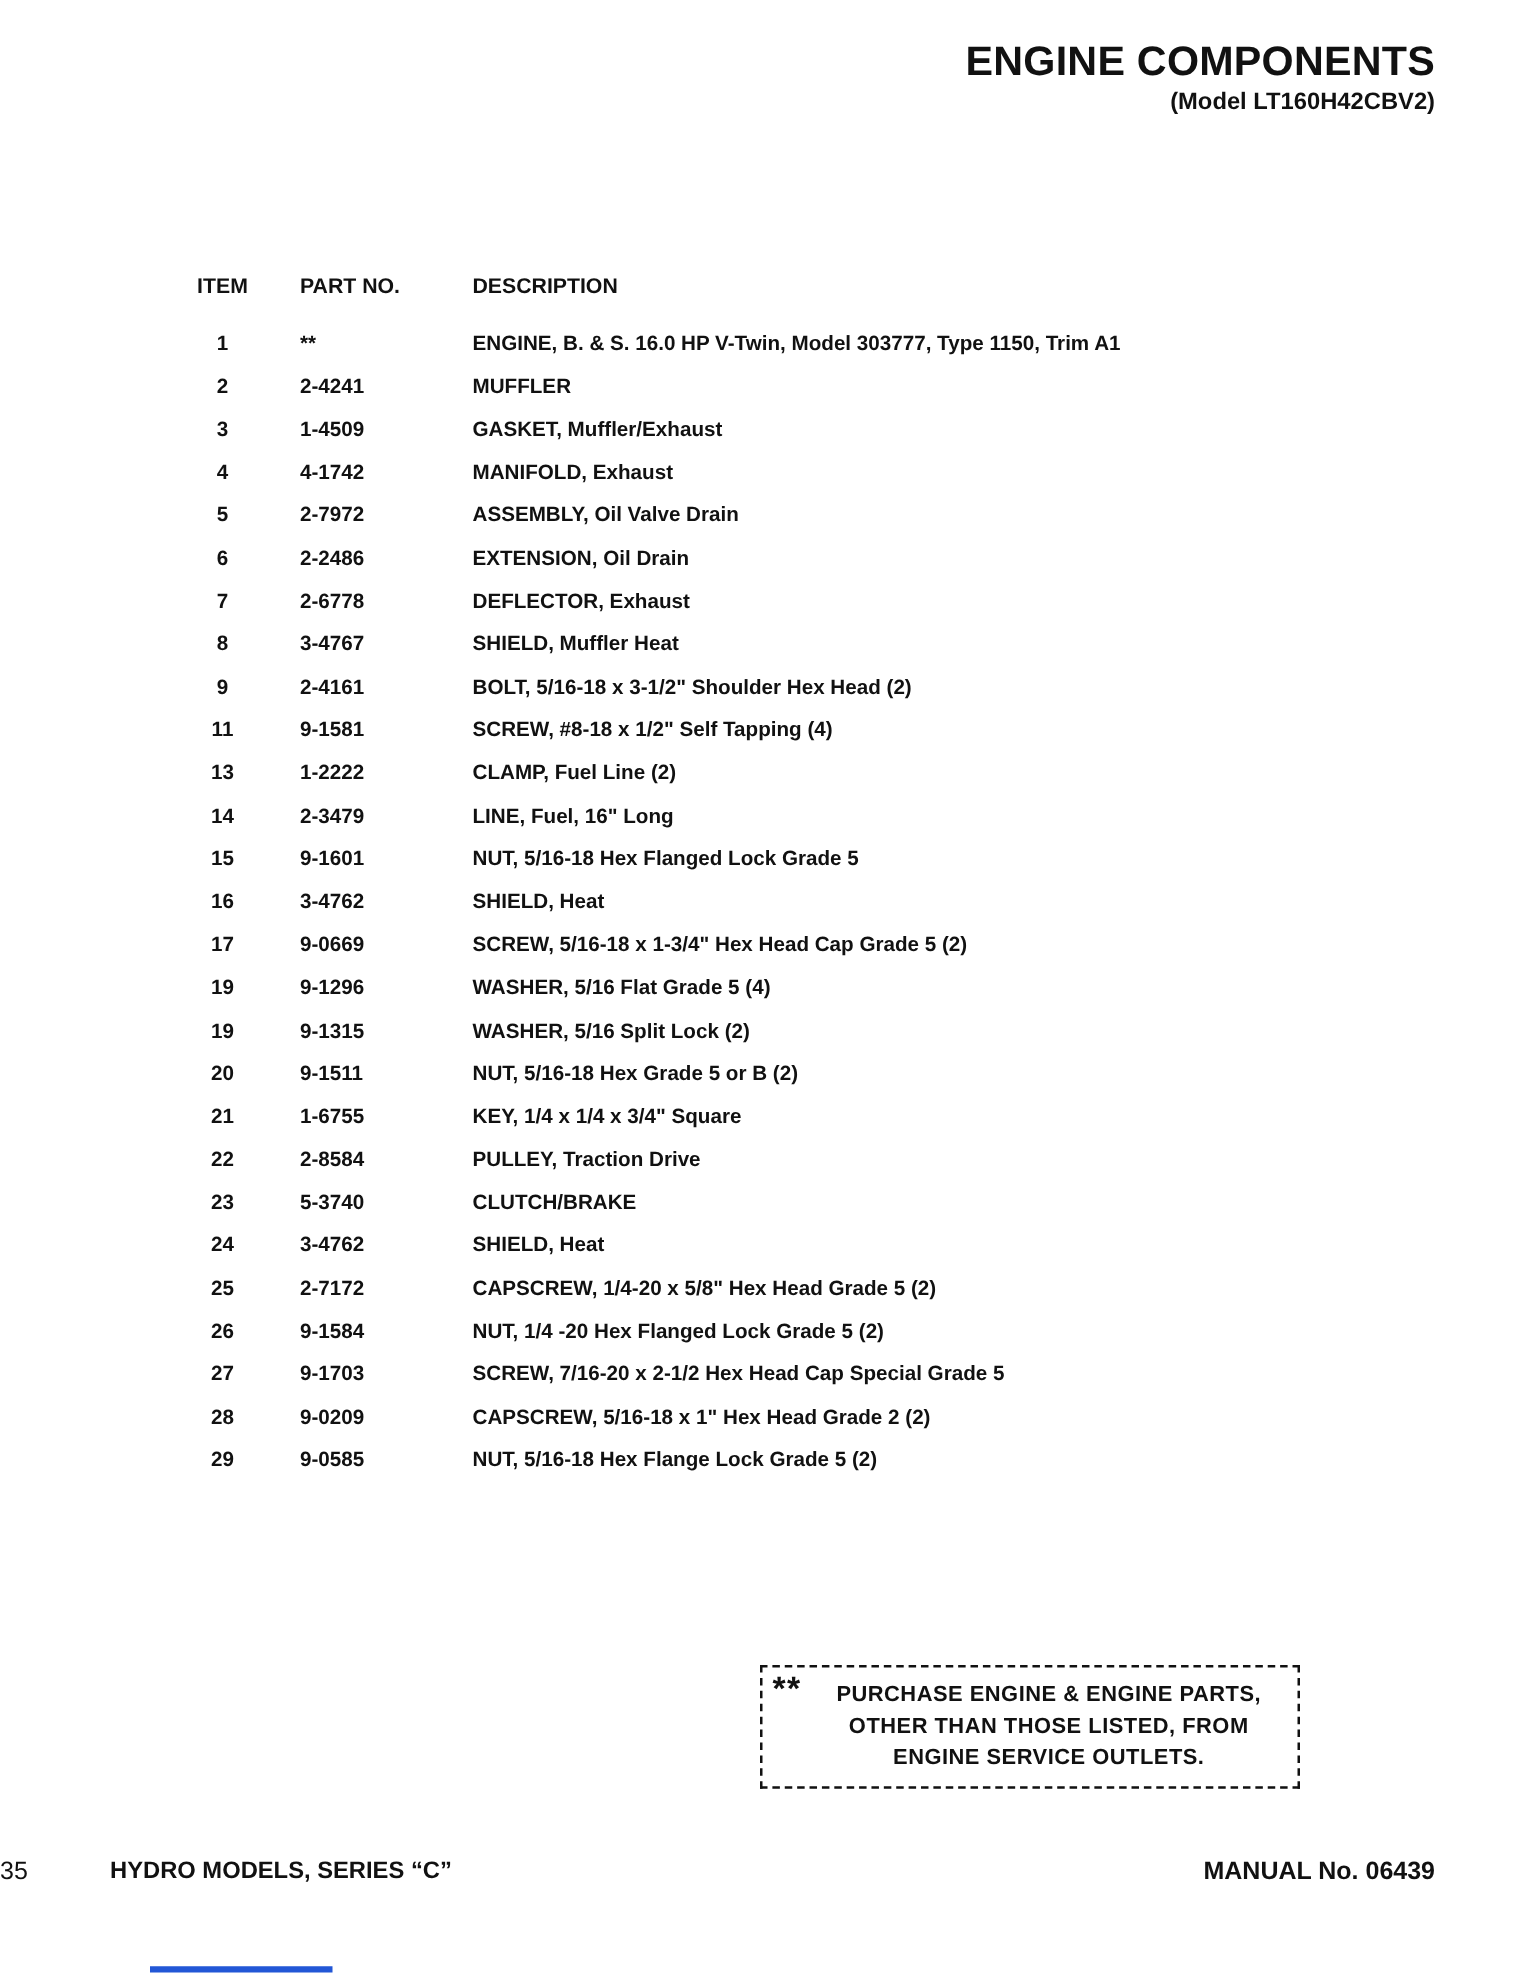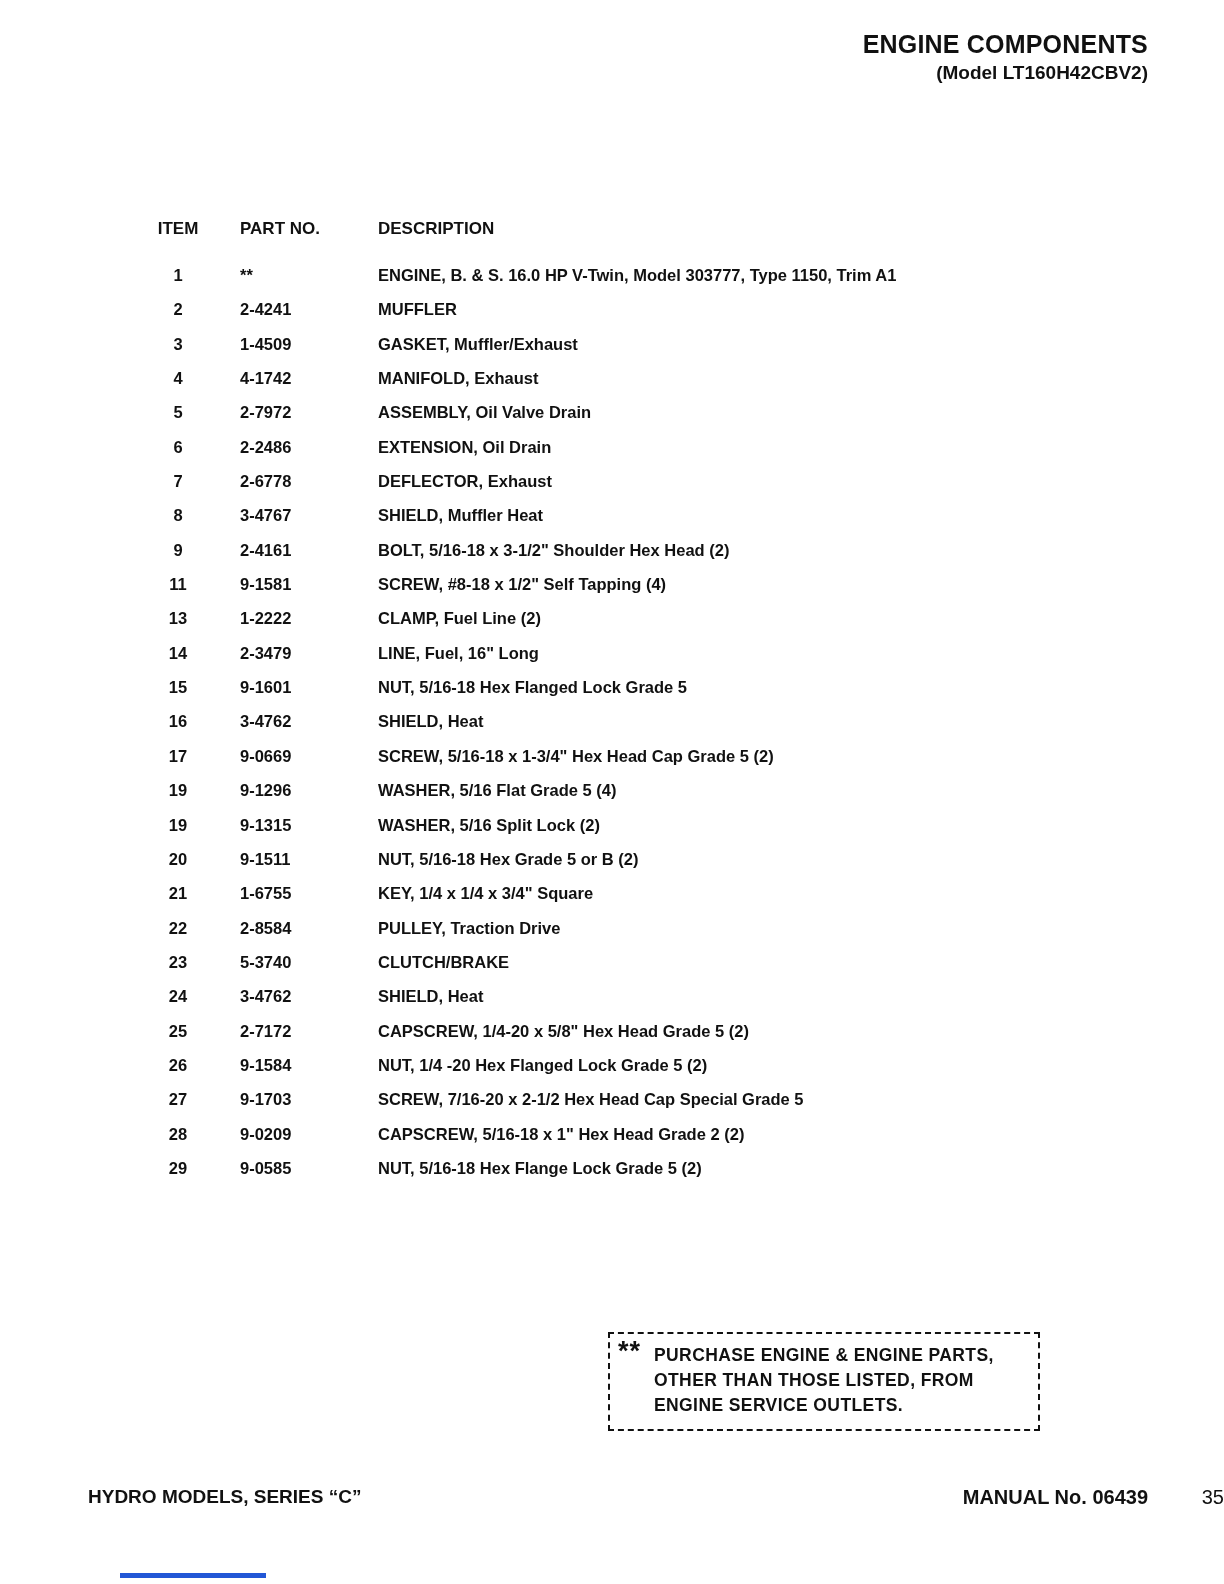--- a/index.html
+++ b/index.html
@@ -12,21 +12,21 @@
     color:#111111;
     overflow:hidden;
   }
   .doc-header{
     position:absolute;
     top:30px;
     right:76px;
     text-align:right;
   }
   .doc-title{
-    font-size:25px;
+    font-size:33px;
     font-weight:700;
     letter-spacing:0.2px;
   }
   .doc-subtitle{
     font-size:19px;
     font-weight:700;
     margin-top:3px;
   }
   .parts-table{
     position:absolute;
@@ -85,41 +85,42 @@
     position:absolute;
     left:8px;
     top:2px;
     font-size:27px;
     font-weight:700;
     letter-spacing:1px;
   }
   .note-line{
     line-height:25px;
     white-space:nowrap;
+    text-align:center;
   }
   .doc-footer{
     position:absolute;
     left:0;
     right:0;
     top:1486px;
     height:26px;
     padding-left:16px;
   }
   .footer-left{
     position:absolute;
     left:88px;
     font-size:19px;
     font-weight:700;
     white-space:nowrap;
   }
   .footer-page{
     position:absolute;
     left:0;
     right:0;
-    text-align:right;
+    text-align:left;
     font-size:20px;
     font-weight:400;
   }
   .footer-right{
     position:absolute;
     right:76px;
     font-size:20px;
     font-weight:700;
     white-space:nowrap;
   }

